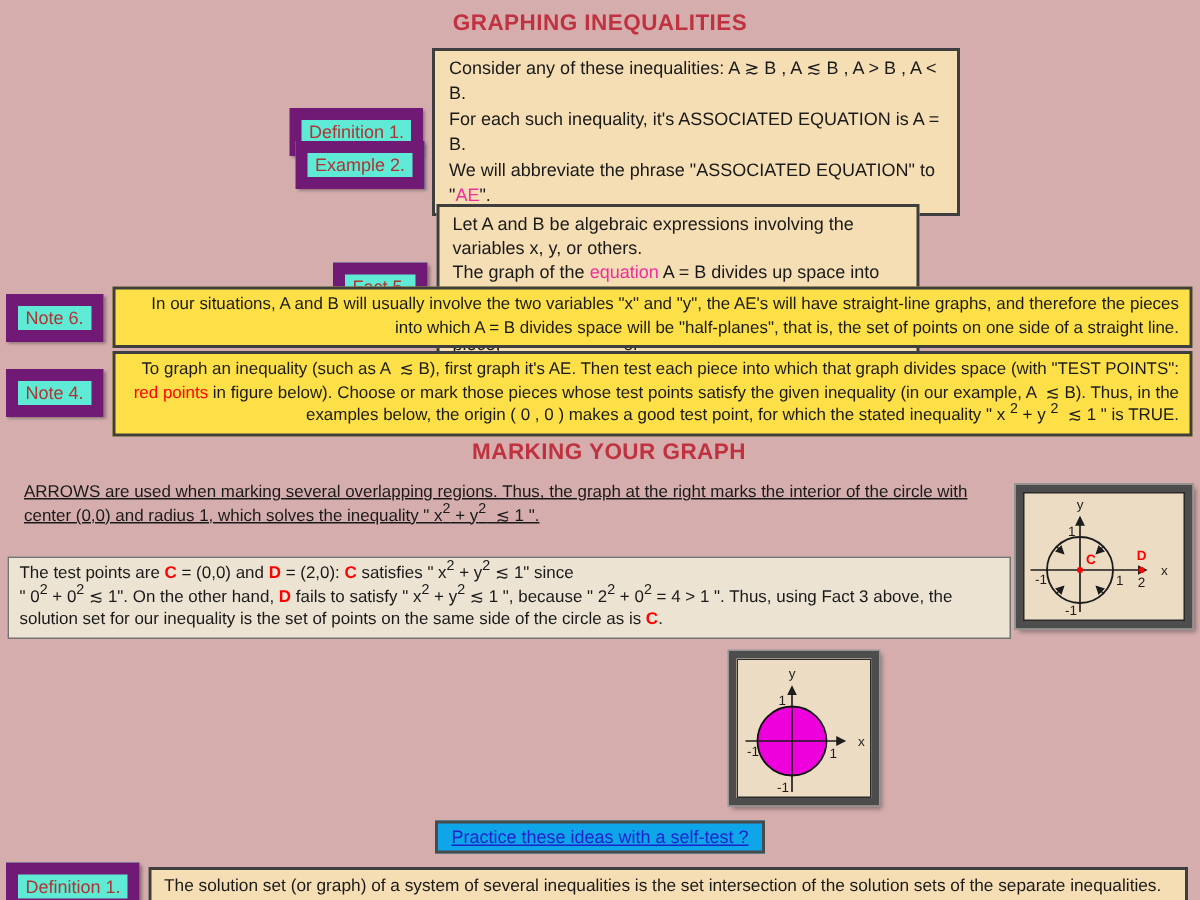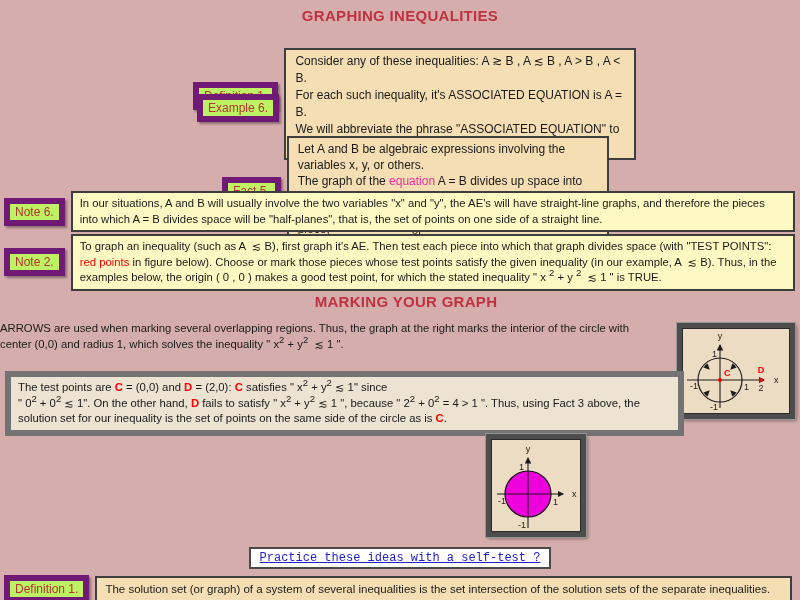--- a/index.html
+++ b/index.html
@@ -4,71 +4,71 @@
 <style>
   html,body{margin:0;padding:0;}
   body{background:#d5adad;}
   #page{position:relative;width:800px;height:600px;background:#d5adad;overflow:hidden;
         font-family:"Liberation Sans","DejaVu Sans",sans-serif;color:#1a1a1a;}
 
   .h-red{color:#c0323f;font-weight:bold;font-size:15px;text-align:center;letter-spacing:.3px;}
   #title{position:absolute;top:7px;left:0;right:0;}
   #subtitle{position:absolute;top:293px;left:12px;right:0;}
 
-  .tag{display:inline-block;background:#bef264;border:6px solid #701a75;padding:1px 5px;
+  .tag{display:inline-block;background:#5eead4;border:8px solid #701a75;padding:1px 5px;
        font-size:12px;color:#b03434;white-space:nowrap;box-shadow:1.5px 1.5px 2px rgba(0,0,0,.35);}
   .box{background:#f5deb3;border:2px solid #3e3e3e;padding:3px 9px;font-size:12px;line-height:17px;}
-  .note-box{background:#fef9c3;border:2px solid #3e3e3e;padding:3px 7px;font-size:11.3px;line-height:15.5px;flex:1;}
+  .note-box{background:#fde047;border:2px solid #3e3e3e;padding:3px 7px;font-size:11.3px;line-height:15.5px;flex:1;text-align:right;}
   .row{position:absolute;display:flex;align-items:center;gap:6px;}
 
   .magenta{color:#ee2e9e;}
   .red{color:#ff0000;}
   .red-bold{color:#ff0000;font-weight:bold;}
   sup{font-size:9.5px;line-height:0;}
 
-  #arrows-para{position:absolute;top:321px;left:0;width:655px;font-size:11.3px;line-height:15.5px;}
-  #test-box{position:absolute;top:371px;left:5px;width:653px;background:#ece3d2;border:6px solid #737373;
+  #arrows-para{position:absolute;top:321px;left:16px;width:655px;font-size:11.3px;line-height:15.5px;text-decoration:underline;}
+  #test-box{position:absolute;top:371px;left:5px;width:653px;background:#ece3d2;border:1px solid #737373;
             padding:3px 7px;font-size:11.3px;line-height:15.5px;}
   #solid-para{position:absolute;top:455px;left:218px;width:268px;font-size:11.3px;line-height:15.5px;}
 
   .figframe{position:absolute;background:#ecdcc3;border:5px solid #4d4d4d;outline:1px solid #969696;
             box-shadow:inset 0 0 0 1px #2a2a2a,2px 2px 3px rgba(0,0,0,.35);padding:2px;}
   #fig1{top:323px;left:677px;}
   #fig2{top:434px;left:486px;}
   .figframe svg{display:block;}
   .fig-txt{font-size:9px;fill:#1c1c1c;}
   .fig-red{font-size:9px;fill:#ff0000;font-weight:bold;}
 
   #link-row{position:absolute;top:547px;left:0;right:0;text-align:center;}
-  #link-box{display:inline-block;background:#ffffff;border:2px solid #4a4a4a;padding:2px 9px;font-size:12px;font-family:Liberation Mono, monospace;}
+  #link-box{display:inline-block;background:#0ea5e9;border:2px solid #4a4a4a;padding:2px 9px;font-size:12px;}
   #link-box a{color:#2121cc;}
 
   #row-def6 .box{flex:1;font-size:11.5px;padding:3px 8px;}
 
   .fact-split{display:flex;align-items:flex-start;}
   .fact-right{margin-left:20px;line-height:15px;font-size:11.6px;padding-top:2px;}
 </style>
 </head>
 <body>
 
 <div id="page">
 
   <div id="title" class="h-red">GRAPHING INEQUALITIES</div>
 
   <div class="row" style="top:32px;left:193px;">
     <span class="tag">Definition 1.</span>
-    <div class="box" style="width:330px;margin-top:16px;">
+    <div class="box" style="width:330px;">
       <div>Consider any of these inequalities: A ≳ B , A ≲ B , A &gt; B , A &lt; B.</div>
       <div>For each such inequality, it's ASSOCIATED EQUATION is A = B.</div>
       <div><span>We will abbreviate the phrase "ASSOCIATED EQUATION" to "</span><span class="magenta">AE</span><span>".</span></div>
     </div>
   </div>
 
   <div class="row" style="top:94px;left:197px;">
-    <span class="tag">Example 6.</span>
+    <span class="tag">Example 2.</span>
   </div>
 
   <div class="row" style="top:124px;left:222px;">
     <span class="tag">Fact 5.</span>
     <div class="box" style="width:300px;line-height:16px;margin-top:12px;">
       <div>Let A and B be algebraic expressions involving the variables x, y, or others.</div>
       <div><span>The graph of the </span><span class="magenta">equation</span><span> A = B divides up space into pieces;</span></div>
       <div class="fact-split">
         <span>within each piece,</span>
         <span class="fact-right">
@@ -78,21 +78,21 @@
       </div>
     </div>
   </div>
 
   <div class="row" style="top:191px;left:4px;right:5px;">
     <span class="tag">Note 6.</span>
     <div class="note-box">In our situations, A and B will usually involve the two variables "x" and "y", the AE's will have straight-line graphs, and therefore the pieces into which A = B divides space will be "half-planes", that is, the set of points on one side of a straight line.</div>
   </div>
 
   <div class="row" style="top:234px;left:4px;right:5px;">
-    <span class="tag">Note 2.</span>
+    <span class="tag">Note 4.</span>
     <div class="note-box"><span>To graph an inequality (such as A &nbsp;≲ B), first graph it's AE. Then test each piece into which that graph divides space (with "TEST POINTS": </span><span class="red">red points</span><span> in figure below). Choose or mark those pieces whose test points satisfy the given inequality (in our example, A &nbsp;≲ B). Thus, in the examples below, the origin ( 0 , 0 ) makes a good test point, for which the stated inequality " x </span><sup>2</sup><span> + y </span><sup>2</sup><span> &nbsp;≲ 1 " is TRUE.</span></div>
   </div>
 
   <div id="subtitle" class="h-red">MARKING YOUR GRAPH</div>
 
   <div id="arrows-para"><span>ARROWS are used when marking several overlapping regions. Thus, the graph at the right marks the interior of the circle with center (0,0) and radius 1, which solves the inequality " x</span><sup>2</sup><span> + y</span><sup>2</sup><span> &nbsp;≲ 1 ".</span></div>
 
   <div id="fig1" class="figframe">
     <svg width="104" height="82" viewBox="0 0 104 82">
       <defs>

